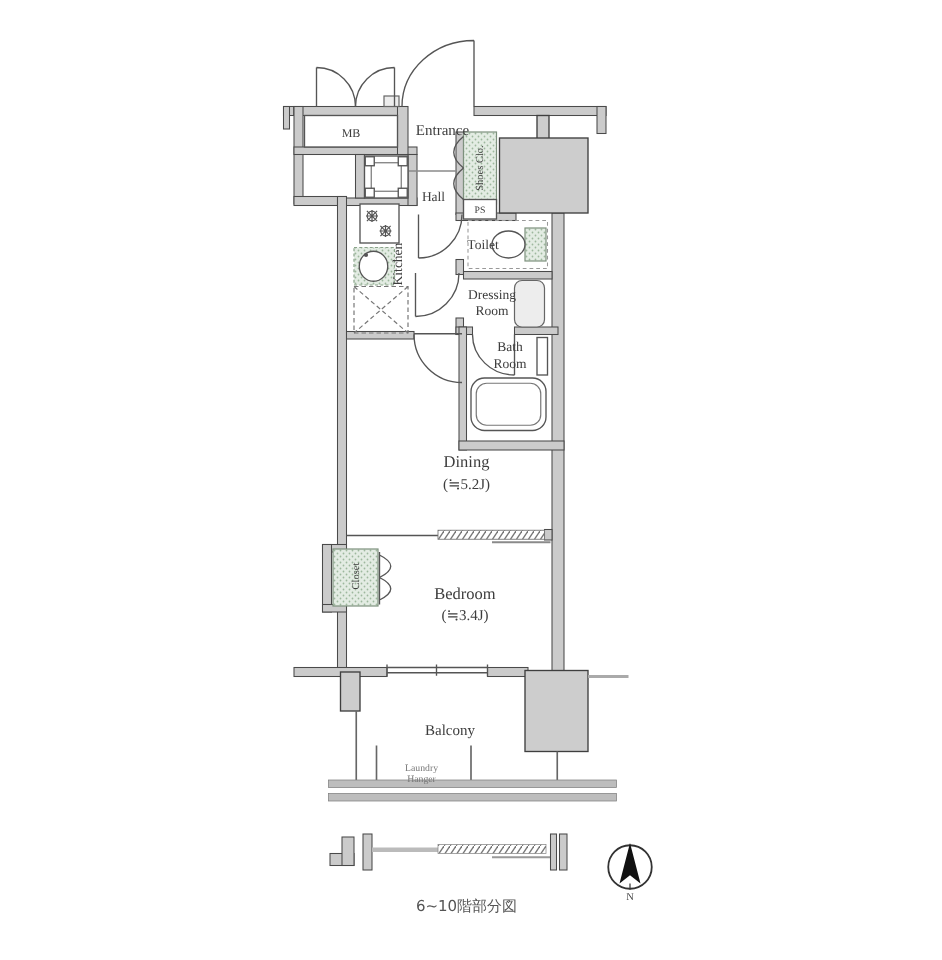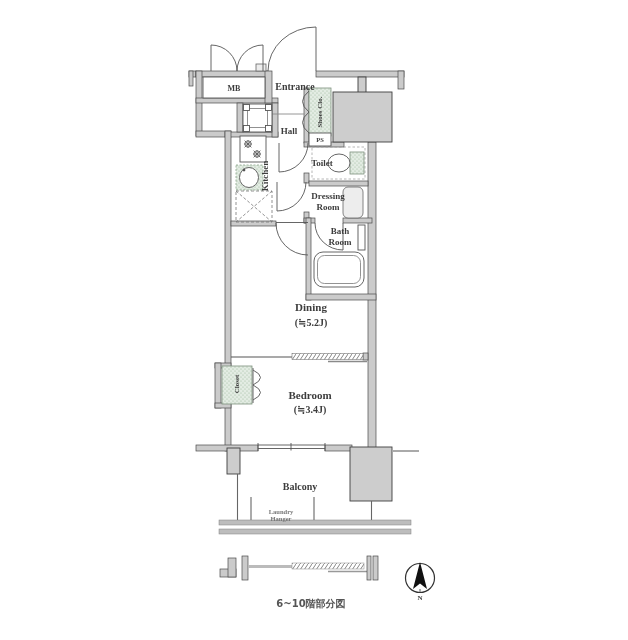--- a/index.html
+++ b/index.html
@@ -1,17 +1,17 @@
 <!DOCTYPE html>
 <html><head>
 <meta charset="utf-8">
 <style>
   html,body{margin:0;padding:0;background:#ffffff;}
   .stage{position:relative;width:628px;height:640px;background:#ffffff;overflow:hidden;
-         font-family:"Liberation Serif","DejaVu Serif",serif;font-weight:bold;}
+         font-family:"Liberation Serif","DejaVu Serif",serif;}
   svg{position:absolute;left:0;top:0;}
   .wall{fill:#cbcbcb;stroke:#4a4a4a;stroke-width:0.7;}
   .block{fill:#cdcdcd;stroke:#3f3f3f;stroke-width:0.9;}
   .fixture{fill:#ffffff;stroke:#555555;stroke-width:0.9;}
   .fixture-light{fill:#ededed;stroke:#666666;stroke-width:0.8;}
   .greenbox{fill:url(#gdots);stroke:#7d917d;stroke-width:0.8;}
   .door{fill:none;stroke:#555555;stroke-width:0.9;}
   .thinline{fill:none;stroke:#8a8a8a;stroke-width:0.9;}
   .dashedbox{fill:none;stroke:#777777;stroke-width:0.8;stroke-dasharray:3 2;}
   .dashedfaint{fill:none;stroke:#999999;stroke-width:0.7;stroke-dasharray:2.5 2;}

